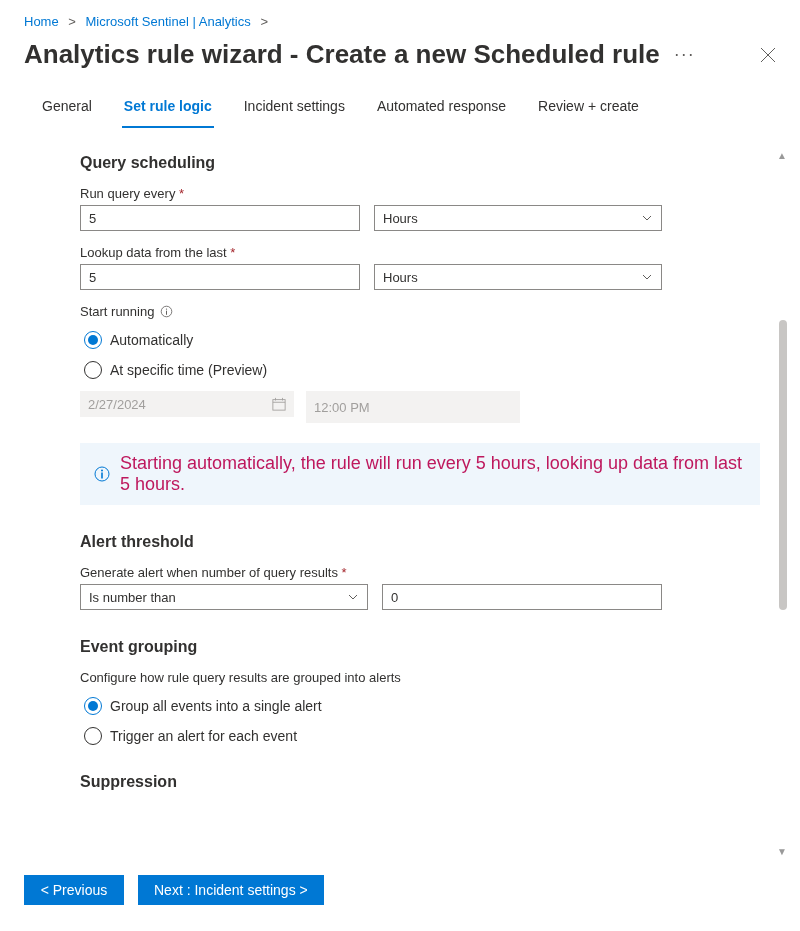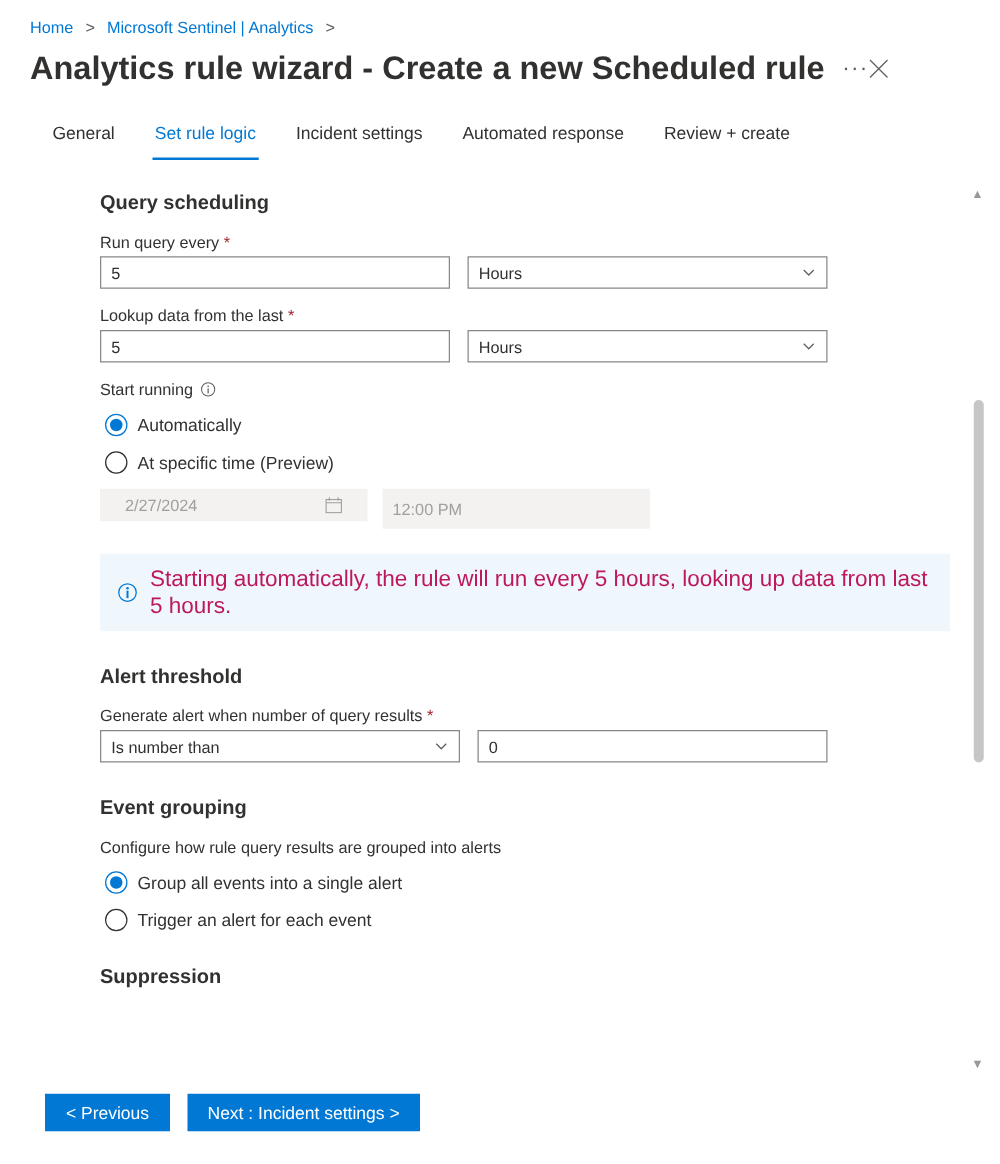--- a/index.html
+++ b/index.html
@@ -2,29 +2,29 @@
 <html><head>
   <meta charset="utf-8">
   <style>
     * { box-sizing: border-box; margin: 0; padding: 0; font-family: "Segoe UI", -apple-system, sans-serif; }
     body { background: #fff; color: #323130; font-size: 14px; width: 800px; height: 931px; overflow: hidden; position: relative; }
 
     .breadcrumb { padding: 14px 24px 6px; font-size: 13px; color: #0078d4; }
     .breadcrumb-link { color: #0078d4; cursor: pointer; }
     .breadcrumb-sep { color: #605e5c; margin: 0 6px; }
 
-    .header { display: flex; align-items: center; padding: 4px 24px 18px; }
+    .header { display: flex; align-items: center; justify-content: space-between; padding: 4px 24px 18px; }
     .title-row { display: flex; align-items: center; gap: 14px; }
     .title { font-size: 26px; font-weight: 600; color: #323130; }
     .more-icon { color: #605e5c; font-size: 18px; letter-spacing: 1px; }
     .close-icon { width: 16px; height: 16px; cursor: pointer; }
 
     .tabs { display: flex; gap: 28px; padding: 0 28px 0 40px; border-bottom: none; }
     .tab { font-size: 14px; color: #323130; padding: 10px 2px 12px; cursor: pointer; border-bottom: 2px solid transparent; }
-    .tab.active { color: #0078d4; border-bottom-color: #0078d4; font-weight: 400; }
+    .tab.active { color: #0078d4; border-bottom-color: #0078d4; font-weight: 700; }
 
     .content { padding: 20px 40px 20px 80px; height: 670px; overflow-y: auto; position: relative; }
     .scroll-arrow { position: absolute; right: 13px; color: #999; font-size: 10px; }
     .scroll-arrow.top { top: 150px; }
     .scroll-arrow.bot { top: 846px; }
     .scroll-thumb { position: absolute; right: 13px; top: 320px; width: 8px; height: 290px; background: #c8c6c4; border-radius: 4px; }
 
     .section-title { font-size: 16px; font-weight: 600; margin: 0 0 14px; color: #323130; }
     .section-title.first { margin-top: 6px; }
     .label { font-size: 13px; color: #323130; margin-bottom: 4px; display: block; }
@@ -38,32 +38,32 @@
     .helper-row { display: flex; align-items: center; gap: 6px; margin-bottom: 12px; font-size: 13px; color: #323130; }
     .info-svg { width: 13px; height: 13px; }
 
     .radio-row { display: flex; align-items: center; gap: 8px; margin: 8px 0 12px 4px; font-size: 14px; }
     .radio-outer { width: 18px; height: 18px; border: 1px solid #323130; border-radius: 50%; display: inline-flex; align-items: center; justify-content: center; cursor: pointer; }
     .radio-outer.sel { border-color: #0078d4; }
     .radio-dot { width: 10px; height: 10px; background: #0078d4; border-radius: 50%; display: none; }
     .radio-outer.sel .radio-dot { display: block; }
 
     .date-row { display: flex; gap: 12px; margin-top: 8px; }
-    .disabled-input { width: 214px; height: 26px; background: #f3f2f1; color: #a19f9d; border: none; padding: 0 20px; display: flex; align-items: center; justify-content: space-between; font-size: 13px; cursor: default; }
+    .disabled-input { width: 214px; height: 26px; background: #f3f2f1; color: #a19f9d; border: none; padding: 0 8px; display: flex; align-items: center; justify-content: space-between; font-size: 13px; cursor: default; }
     .disabled-time { width: 214px; height: 32px; background: #f3f2f1; color: #a19f9d; border: none; padding: 0 8px; display: flex; align-items: center; font-size: 13px; cursor: default; }
     .cal-icon { width: 14px; height: 14px; fill: #a19f9d; }
 
     .info-box { margin-top: 20px; background: #eff6fc; padding: 10px 14px; display: flex; align-items: center; gap: 10px; font-size: 18px; color: #be185d; }
     .info-circle { width: 16px; height: 16px; flex-shrink: 0; }
 
     .sect-gap { margin-top: 28px; }
 
     .desc { font-size: 13px; color: #323130; margin-bottom: 12px; }
 
-    .footer { position: absolute; bottom: 26px; left: 36px; display: flex; gap: 14px; }
+    .footer { position: absolute; bottom: 26px; left: 24px; display: flex; gap: 14px; }
     .btn-primary { background: #0078d4; color: #fff; border: none; padding: 7px 16px; font-size: 14px; cursor: pointer; min-width: 100px; }
   </style>
 </head>
 <body>
 
 <div class="breadcrumb">
   <span class="breadcrumb-link">Home</span>
   <span class="breadcrumb-sep">&gt;</span>
   <span class="breadcrumb-link">Microsoft Sentinel | Analytics</span>
   <span class="breadcrumb-sep">&gt;</span>

